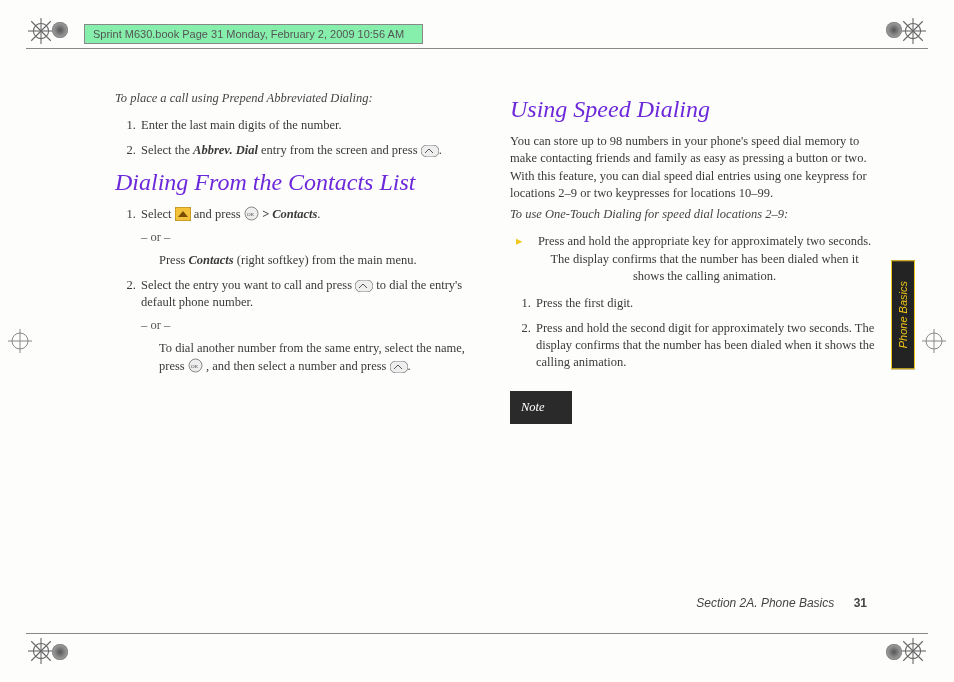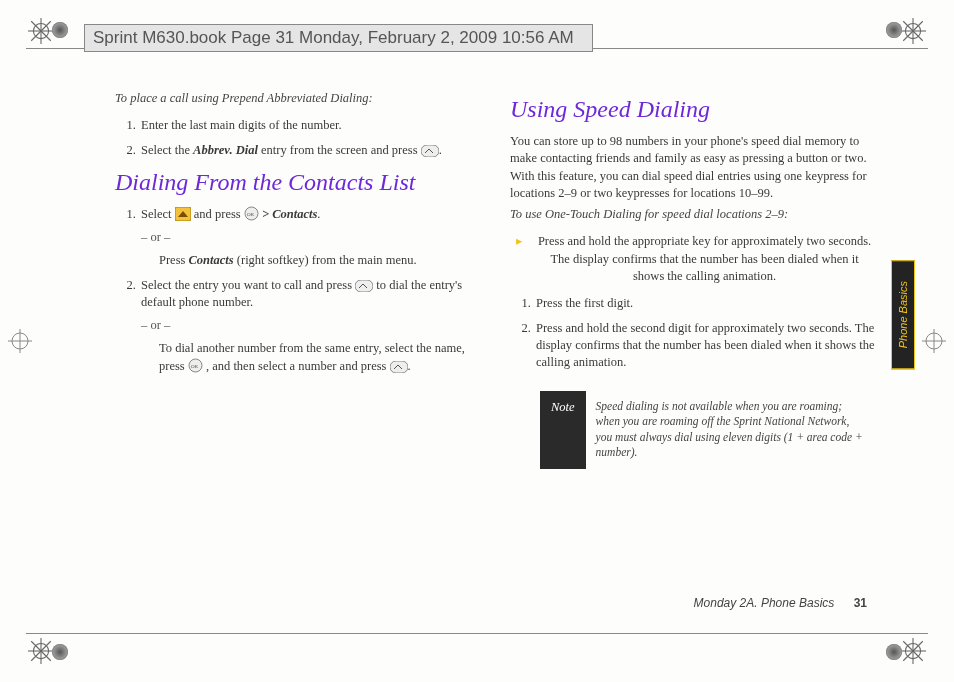--- a/index.html
+++ b/index.html
@@ -35,21 +35,21 @@
   .d-br{bottom:22px;right:52px;}
   .hline{
     position:absolute;
     left:26px;right:26px;height:1px;background:#888;
   }
   .hline.top{top:48px;}
   .hline.bottom{bottom:48px;}
   .header-bar{
     position:absolute;top:24px;left:84px;
     border:1px solid #888;padding:3px 18px 3px 8px;
-    font-size:17px;color:#555;background:#e5e5e5;
+    font-size:11px;color:#555;background:#86efac;
   }
   .page-area{
     position:absolute;
     top:90px; left:115px; width:770px; height:520px;
   }
   .cols{
     display:flex; gap:30px;
   }
   .col{
     width:365px;
@@ -89,21 +89,20 @@
     padding:20px 5px;
     writing-mode:vertical-rl; transform:rotate(180deg);
   }
   .note-box{
     display:flex; margin-top:20px; border-collapse:collapse;
   }
   .note-left{
     background:#2a2a2a;color:#fff;font-style:italic;
     padding:8px 10px; width:40px; text-align:left;
     border:1px solid #2a2a2a;
-    margin-left:30px;
   }
   .note-right{
     font-style:italic; font-size:11.5px; color:#444;
     padding:8px 10px; border:0;
     line-height:1.35;
   }
   .arrow-bullet{
     list-style:none; padding-left:24px; position:relative; margin-bottom:10px;text-align:center;
   }
   .arrow-bullet::before{
@@ -239,22 +238,21 @@
       <h2>Using Speed Dialing</h2>
       <p>You can store up to 98 numbers in your phone's speed dial memory to make contacting friends and family as easy as pressing a button or two. With this feature, you can dial speed dial entries using one keypress for locations 2–9 or two keypresses for locations 10–99.</p>
       <p class="lead-italic">To use One-Touch Dialing for speed dial locations 2–9:</p>
       <p class="arrow-bullet">Press and hold the appropriate key for approximately two seconds. The display confirms that the number has been dialed when it shows the calling animation.</p>
       <ol>
         <li>Press the first digit.</li>
         <li>Press and hold the second digit for approximately two seconds. The display confirms that the number has been dialed when it shows the calling animation.</li>
       </ol>
       <div class="note-box">
         <div class="note-left">Note</div>
-        <div class="note-right">Speed dialing is not available when you are roaming; when you are roaming off the Sprint National Network, you must always dial using eleven digits (1 + area code + number).</div>
       </div>
     </div>
   </div>
 
   <div class="footer">
-    <span>Monday 2A. Phone Basics</span>
+    <span>Section 2A. Phone Basics</span>
     <span class="pg">31</span>
   </div>
 </div>
 
 </body></html>

